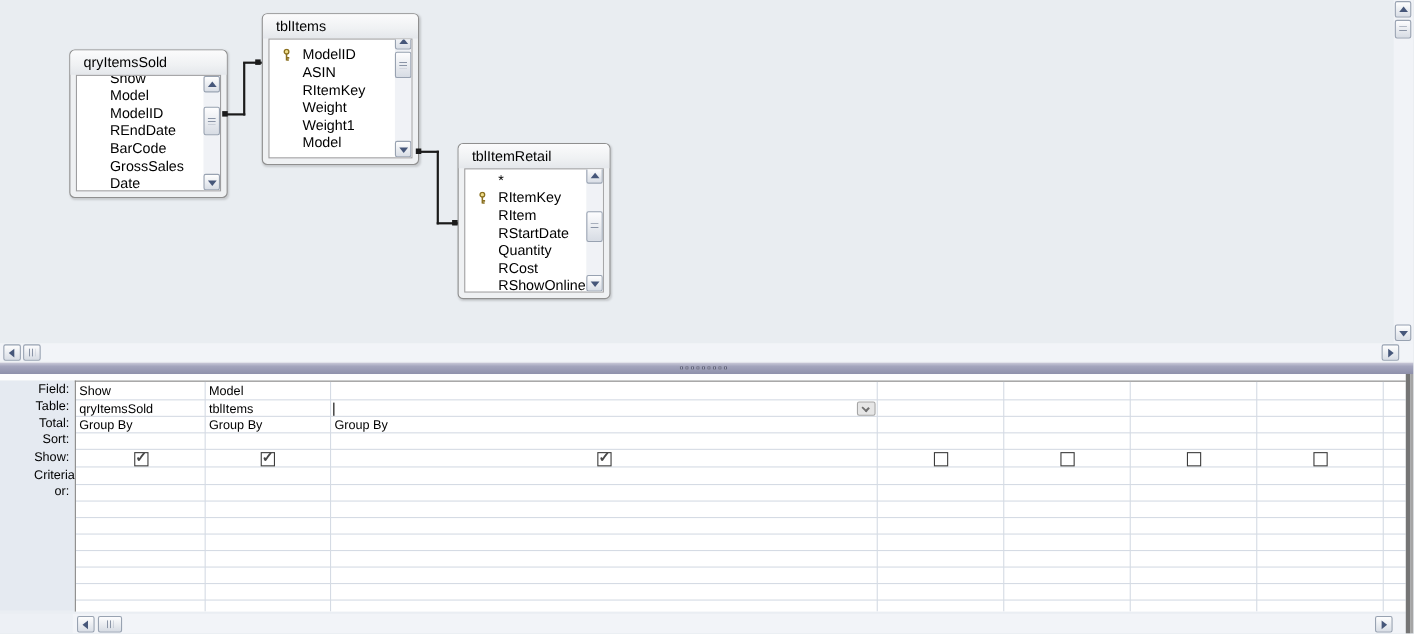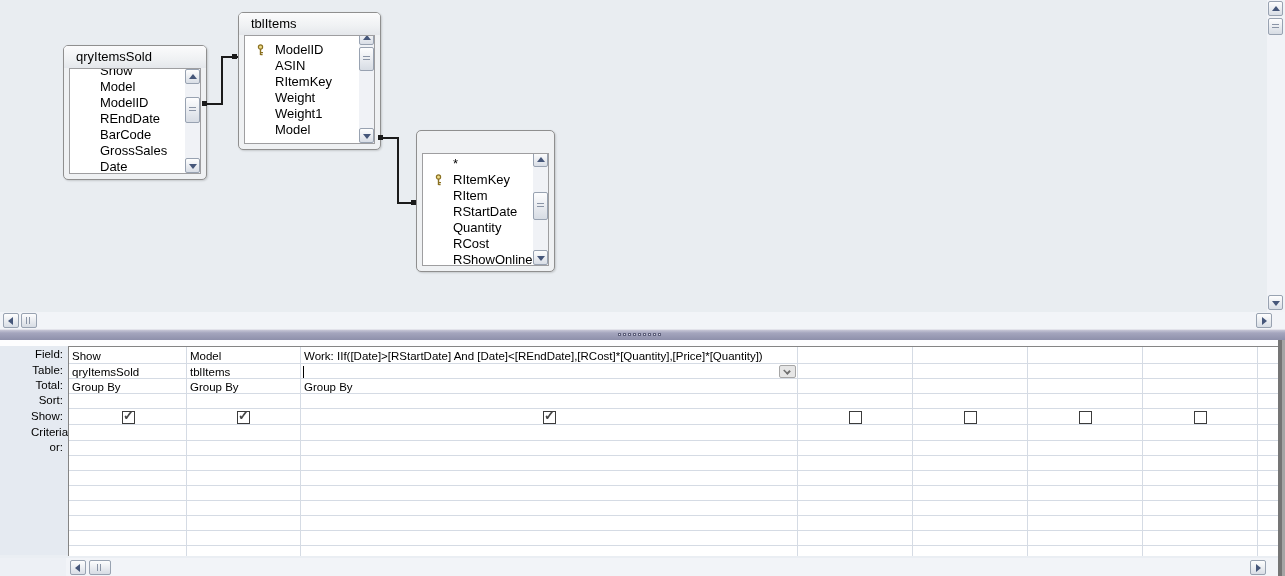--- a/index.html
+++ b/index.html
@@ -138,20 +138,21 @@
             </div>
           <div class="sb-thumb" style="top:17px; height:24px;"></div>
           <div class="sb-btn" style="bottom:0;">
               <span class="tri-down"></span>
             </div>
         </div>
       </div>
     </div>
 
     <div class="tbox" style="left:416px; top:130px; width:139px; height:142px;">
+      <div class="tbox-title">tblItemRetail</div>
       <div class="tbox-list" style="padding-top:2px;">
         <div class="fl-item"><span>*</span></div>
         <div class="fl-item">
           <svg class="fl-key" viewBox="0 0 11 12">
             <circle cx="4.5" cy="3" r="2.1" fill="#EFDD8A" stroke="#8A7020" stroke-width="1.2"></circle>
             <path d="M4.5 5 V11 M4.5 8.6 H7 M4.5 10.6 H6.6" stroke="#8A7020" stroke-width="1.4" fill="none"></path>
           </svg>
           <span>RItemKey</span>
         </div>
         <div class="fl-item"><span>RItem</span></div>
@@ -254,21 +255,20 @@
       <div class="hline" style="top:108px;"></div>
       <div class="hline" style="top:123px;"></div>
       <div class="hline" style="top:138px;"></div>
       <div class="hline" style="top:153px;"></div>
       <div class="hline" style="top:168px;"></div>
       <div class="hline" style="top:183px;"></div>
       <div class="hline" style="top:198px;"></div>
 
       <div class="gcell" style="left:3px;   top:2px; width:110px;">Show</div>
       <div class="gcell" style="left:121px; top:2px; width:106px;">Model</div>
-      <div class="gcell" style="left:235px; top:2px; width:490px;">Work: IIf([Date]&gt;[RStartDate] And [Date]&lt;[REndDate],[RCost]*[Quantity],[Price]*[Quantity])</div>
 
       <div class="gcell" style="left:3px;   top:18px; width:110px;">qryItemsSold</div>
       <div class="gcell" style="left:121px; top:18px; width:106px;">tblItems</div>
       <div class="gcell" style="left:235px; top:18px; width:455px;"></div>
       <div id="text-cursor" style="left:234px; top:19px;"></div>
       <div id="combo-btn" style="left:710px; top:18px;">
         <span class="chev"></span>
       </div>
 
       <div class="gcell" style="left:3px;   top:33px; width:110px;">Group By</div>

